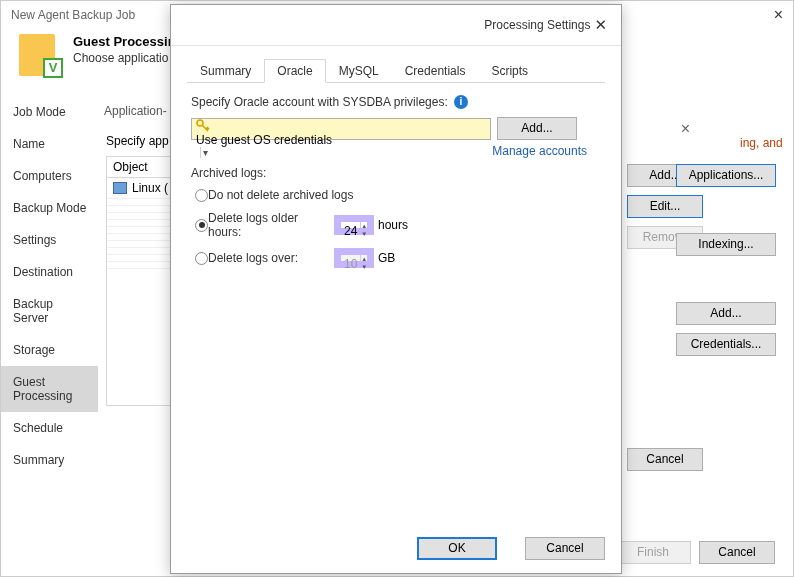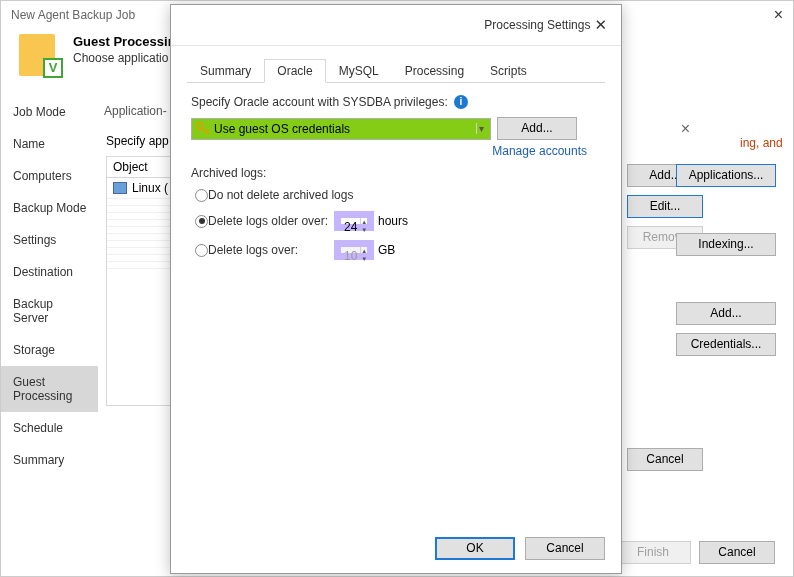--- a/index.html
+++ b/index.html
@@ -226,26 +226,26 @@
       border-radius: 50%;
       background: #1f78d1;
       color: #fff;
       font-size: 10px;
       text-align: center;
       line-height: 14px;
       font-weight: bold;
     }
     .combo {
       display: flex;
-      align-items: center;
       border: 1px solid #aeaeae;
       height: 22px;
       width: 300px;
       padding: 0 4px;
-      background: #84cc16;
+      background: #fef9c3;
+      flex-direction: column;
     }
     .combo .key-icon {
       width: 14px; height: 14px;
       margin-right: 4px;
       display: inline-block;
     }
     .combo .key-icon svg { display:block; }
     .combo-text { flex: 1; }
     .combo-caret {
       color: #555;
@@ -312,21 +312,21 @@
       font-size: 6px;
       text-align: center;
       line-height: 8px;
       color: #555;
     }
     .unit { margin-left: 4px; min-width: 36px; }
     .dialog-footer {
       position: absolute;
       bottom: 13px; right: 16px;
       display: flex;
-      gap: 10px;
+      gap: 28px;
     }
     .btn.primary {
       border: 2px solid #1f78d1;
       line-height: 19px;
     }
     .midpanel-text {
       position: absolute;
       left: 707px; top: 135px;
       color: #c2410c;
       padding-left: 32px;
@@ -421,21 +421,21 @@
 <div class="dialog">
   <div class="dialog-titlebar">
     <span>Processing Settings</span>
     <span class="dialog-close">✕</span>
   </div>
 
   <div class="tabstrip">
     <div class="tab">Summary</div>
     <div class="tab active">Oracle</div>
     <div class="tab">MySQL</div>
-    <div class="tab">Processing</div>
+    <div class="tab">Credentials</div>
     <div class="tab">Scripts</div>
   </div>
 
   <div class="tab-body">
     <div class="row">
       <span class="label">Specify Oracle account with SYSDBA privileges:</span>
       <span class="info-icon">i</span>
     </div>
     <div class="row">
       <div class="combo">
@@ -456,21 +456,21 @@
 
     <div class="section-label label">Archived logs:</div>
 
     <div class="radio-row">
       <span class="radio"></span>
       <span class="label">Do not delete archived logs</span>
     </div>
 
     <div class="radio-row">
       <span class="radio checked"></span>
-      <span class="label" style="width:126px">Delete logs older over:</span>
+      <span class="label" style="width:126px">Delete logs older hours:</span>
       <span class="spinner">
         <span class="spinner-val">24</span>
         <span class="spinner-btns">
             <div>▲</div>
             <div>▼</div>
           </span>
       </span>
       <span class="unit">hours</span>
     </div>
 

